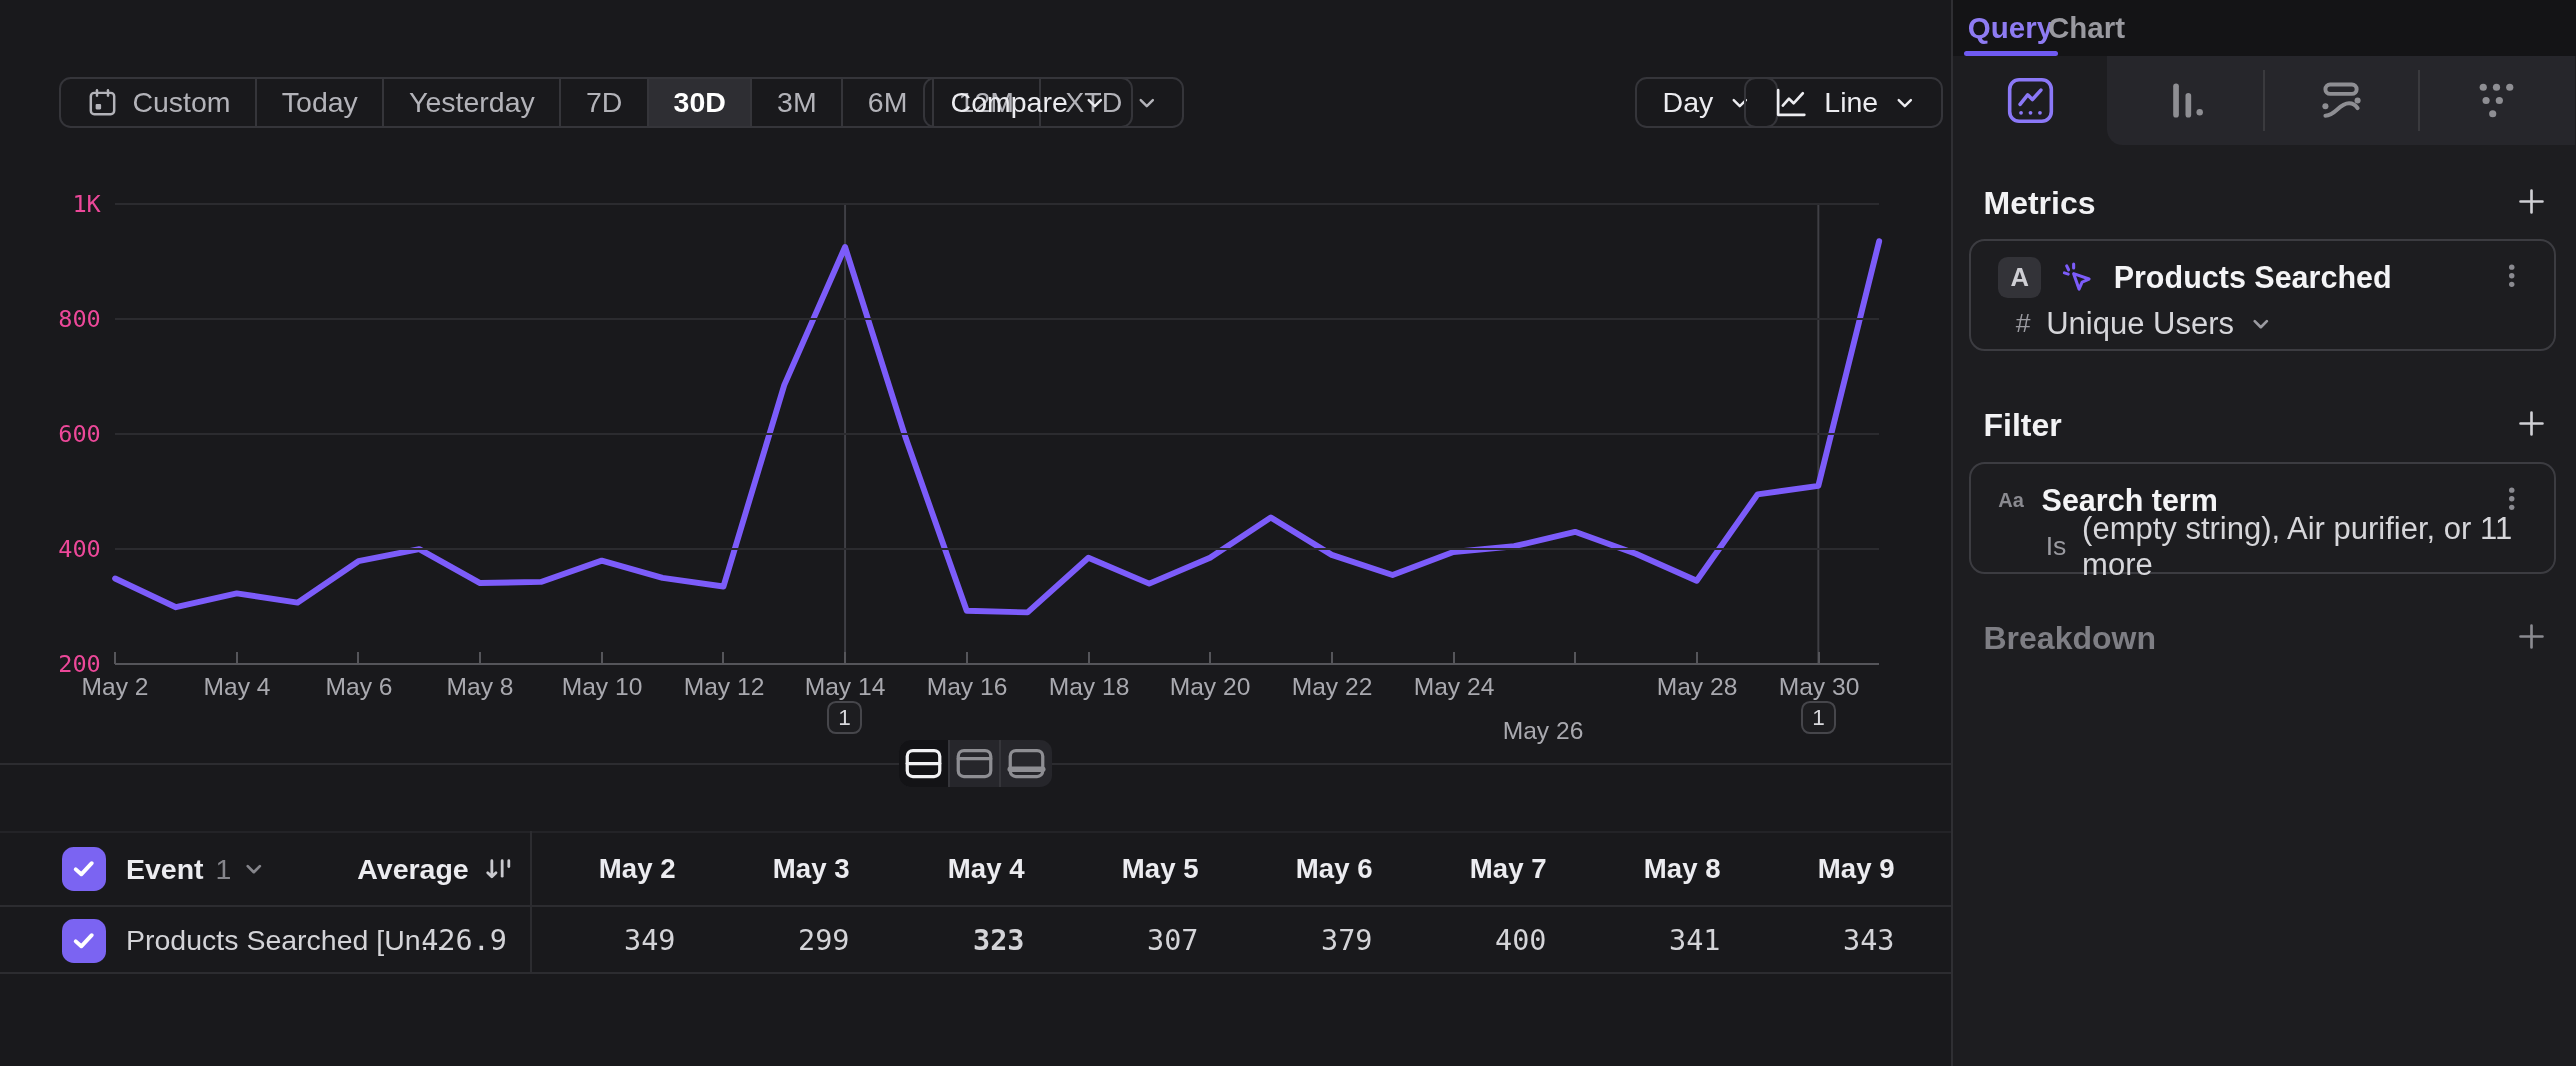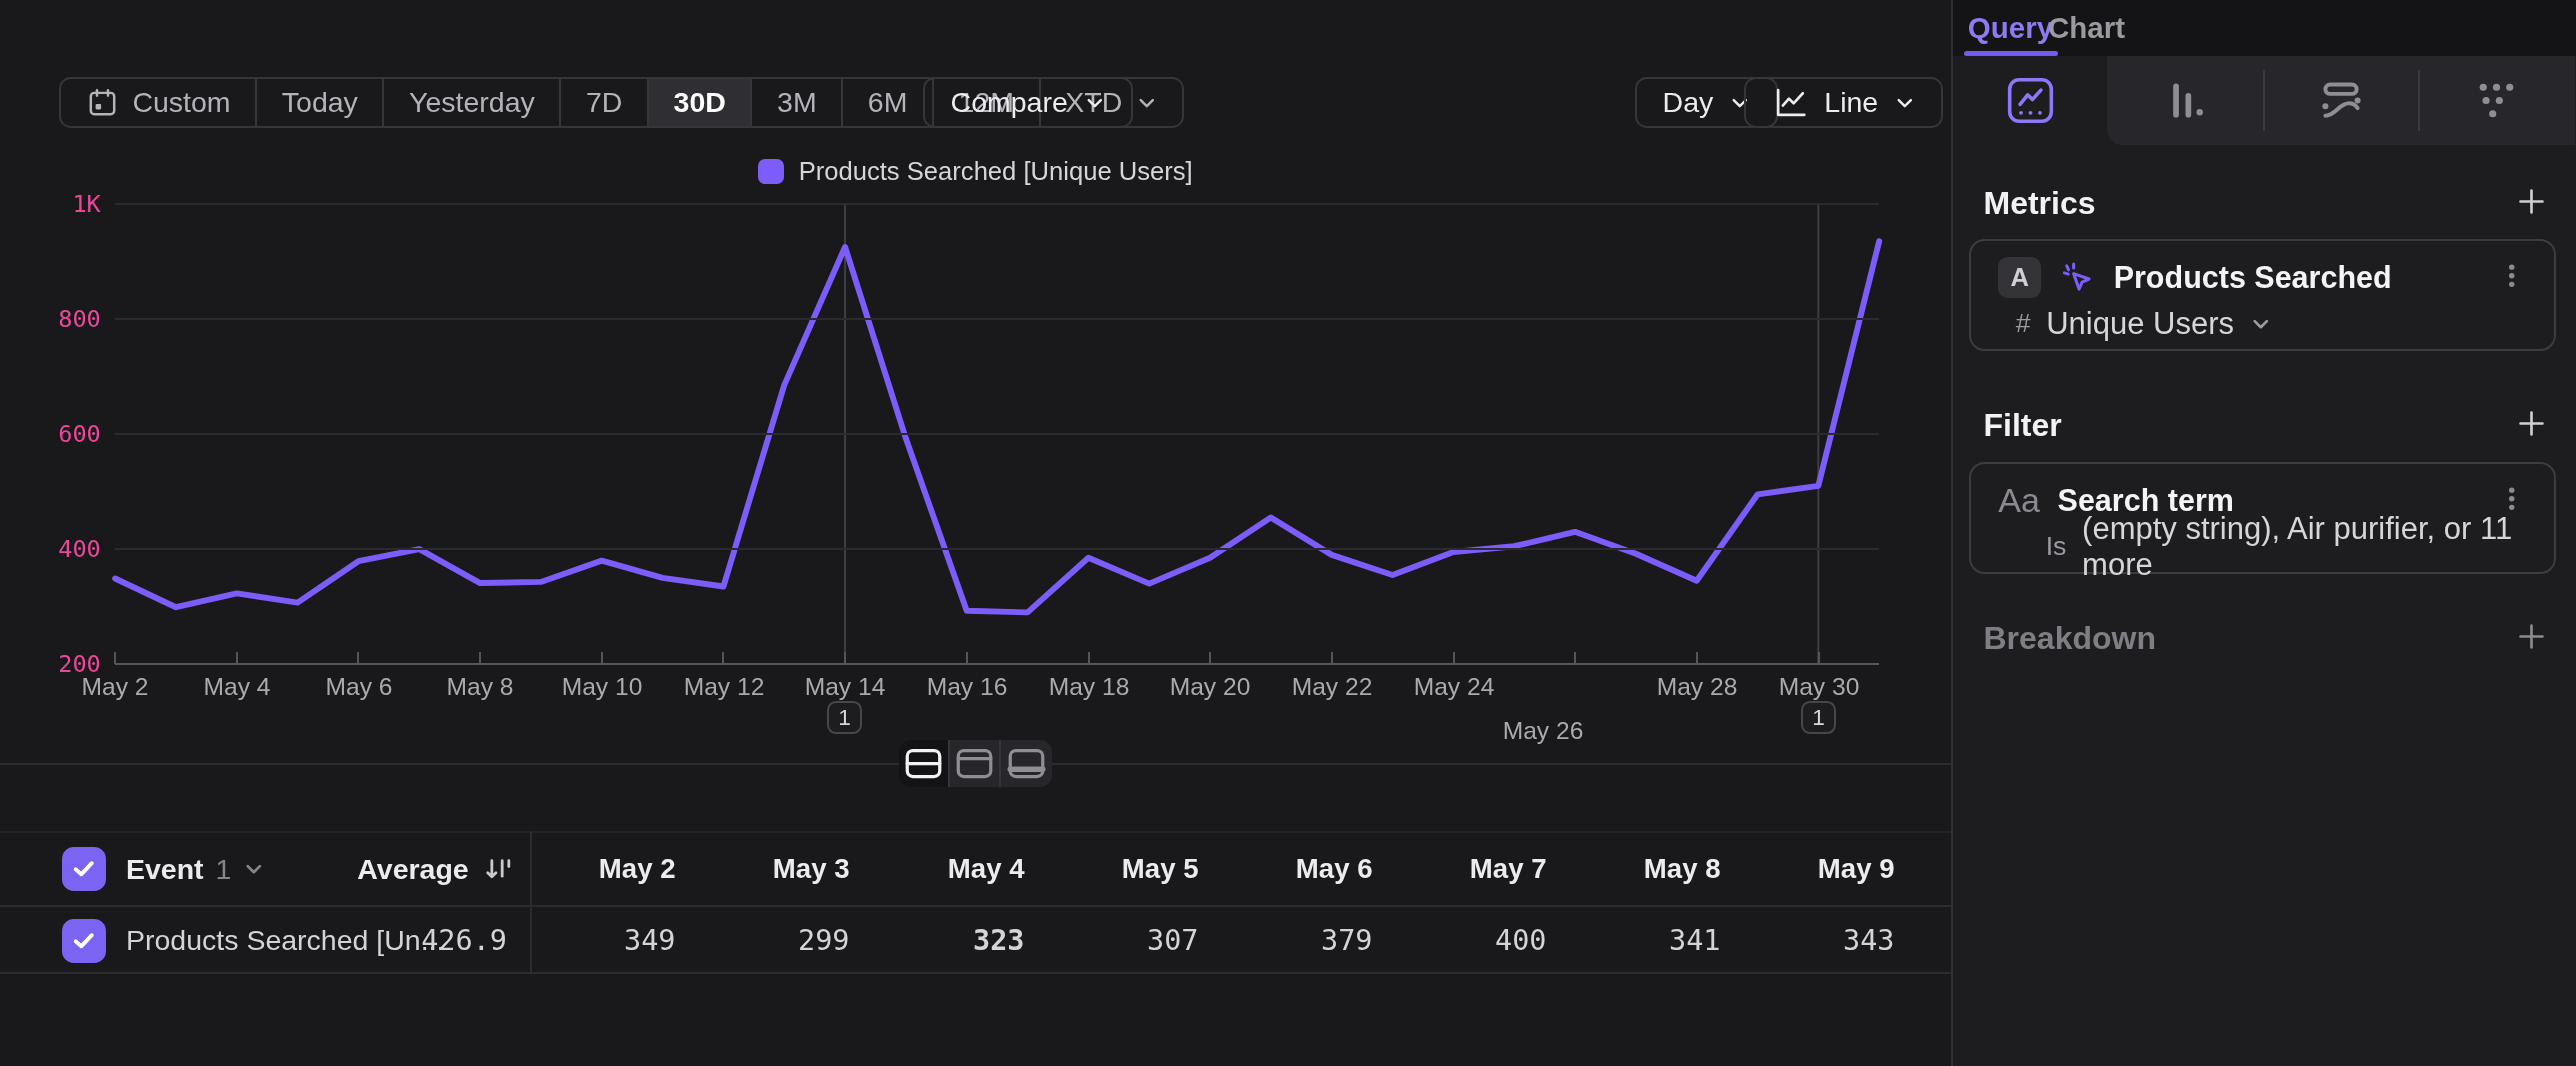--- a/index.html
+++ b/index.html
@@ -90,21 +90,21 @@
   .plus { position:absolute; left:562px; width:33px; height:33px; color:#cfcfd4; cursor:pointer; }
   .plus.dim { color:#8a8a90; }
   .card { position:absolute; left:15.7px; width:587px; height:112px; border:2px solid #3c3c41;
     border-radius:15.7px; }
   .card-row1 { position:absolute; left:0; right:0; top:13.8px; height:45px; display:flex;
     align-items:center; padding:0 27.6px; gap:17.7px; }
   .card-row2 { position:absolute; left:0; right:0; top:65px; height:35px; display:flex;
     align-items:center; gap:15.7px; }
   .badge-a { width:43px; height:41px; border-radius:9.8px; background:#333338; color:#cfcfd4;
     font-size:25.6px; font-weight:700; display:flex; align-items:center; justify-content:center; }
-  .badge-aa { color:#8a8a90; font-size:34px; font-weight:400; }
+  .badge-aa { color:#8a8a90; font-size:20px; font-weight:700; }
   .card-title { font-size:30.5px; font-weight:600; color:#f4f4f6; flex:1; }
   .kebab { color:#8a8a90; cursor:pointer; }
   .muted { color:#9a9aa0; font-size:26.6px; }
   .card-val { color:#d6d6da; font-size:31px; }
   #metrics-heading { top:185px; } #metrics-plus { top:185px; }
   #metric-card { top:239px; }
   #filter-heading { top:407px; } #filter-plus { top:407px; }
   #filter-card { top:462px; }
   #breakdown-heading { top:620px; } #breakdown-plus { top:620px; }
   #metric-card .card-row2 { padding-left:45px; }
@@ -185,24 +185,20 @@
         </svg>
       </span>
       <span>Line</span>
       <span style="display:flex">
         <svg width="21.6" height="21.6" viewBox="0 0 16 16" fill="none" stroke="#ececf0" stroke-width="1.8" stroke-linecap="round" stroke-linejoin="round">
             <path d="M3.5 6 L8 10.5 L12.5 6"></path>
           </svg>
       </span>
     </div>
 
-    <div class="legend">
-      <span class="swatch" id="legend-swatch" style="background: rgb(124, 92, 250);"></span>
-      <span>Products Searched [Unique Users]</span>
-    </div>
 
     <div class="chart-layer" id="chart-layer">
       <svg id="chart-svg" width="1951" height="807" viewBox="0 0 1983 820">
           <line x1="858.9310344827586" x2="858.9310344827586" y1="207" y2="675" stroke="#3f3f45" stroke-width="2"></line>
           <line x1="1848.1724137931035" x2="1848.1724137931035" y1="207" y2="675" stroke="#3f3f45" stroke-width="2"></line>
           <polyline points="117,587.835 178.82758620689657,617.085 240.6551724137931,603.045 302.48275862068965,612.405 364.3103448275862,570.285 426.13793103448273,558 487.9655172413793,592.515 549.7931034482758,591.345 611.6206896551724,569.7 673.448275862069,587.25 735.2758620689655,596.025 797.1034482758621,391.27500000000003 858.9310344827586,250.875 920.7586206896551,445.68 982.5862068965517,620.595 1044.4137931034484,622.35 1106.2413793103449,566.775 1168.0689655172414,593.1 1229.896551724138,566.775 1291.7241379310344,525.825 1353.551724137931,563.85 1415.3793103448277,584.325 1477.2068965517242,560.925 1539.0344827586207,555.075 1600.8620689655172,540.45 1662.6896551724137,562.6800000000001 1724.5172413793102,590.175 1786.344827586207,502.42499999999995 1848.1724137931035,493.65 1910,245.02500000000003" fill="none" stroke="#7c5cfa" stroke-width="6" stroke-linejoin="round" stroke-linecap="round"></polyline>
         </svg>
     <div class="gridline" style="top: 203px;"></div>
         <div class="y-label" style="top: 190px;">1K</div>
         <div class="gridline" style="top: 318px;"></div>

